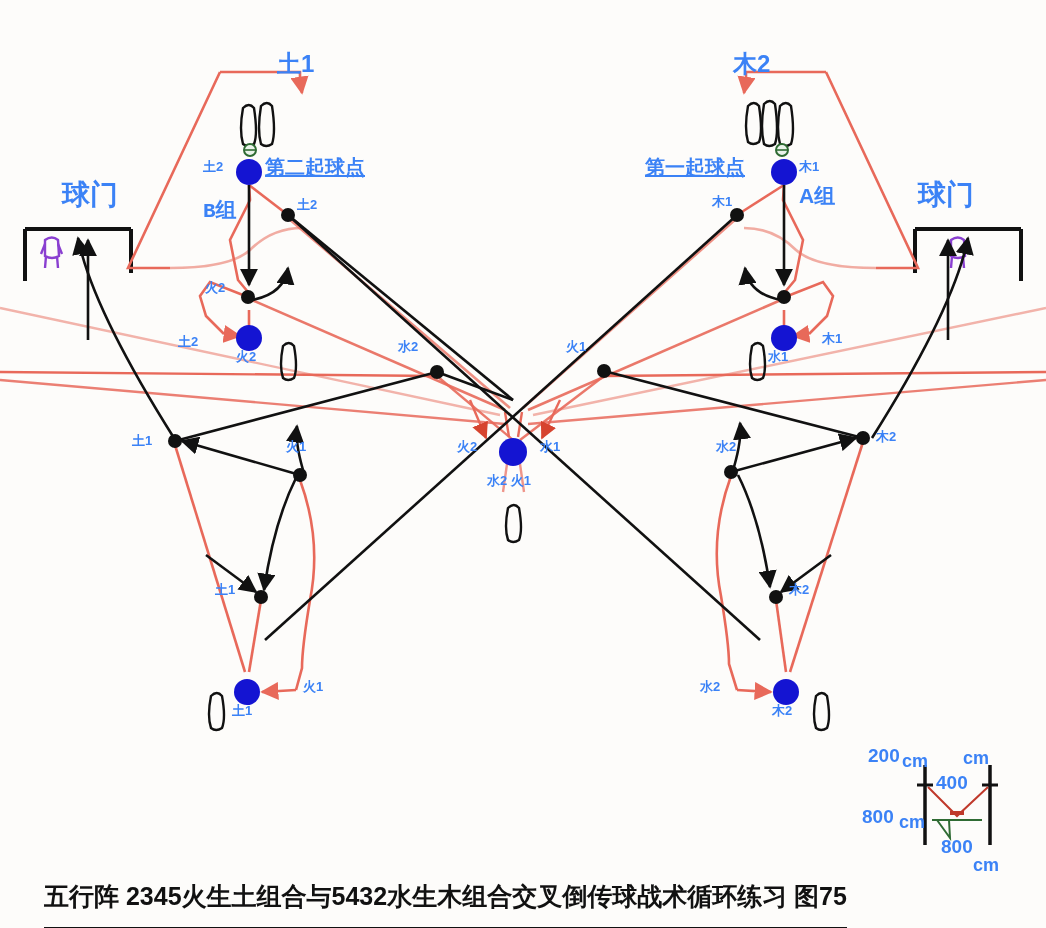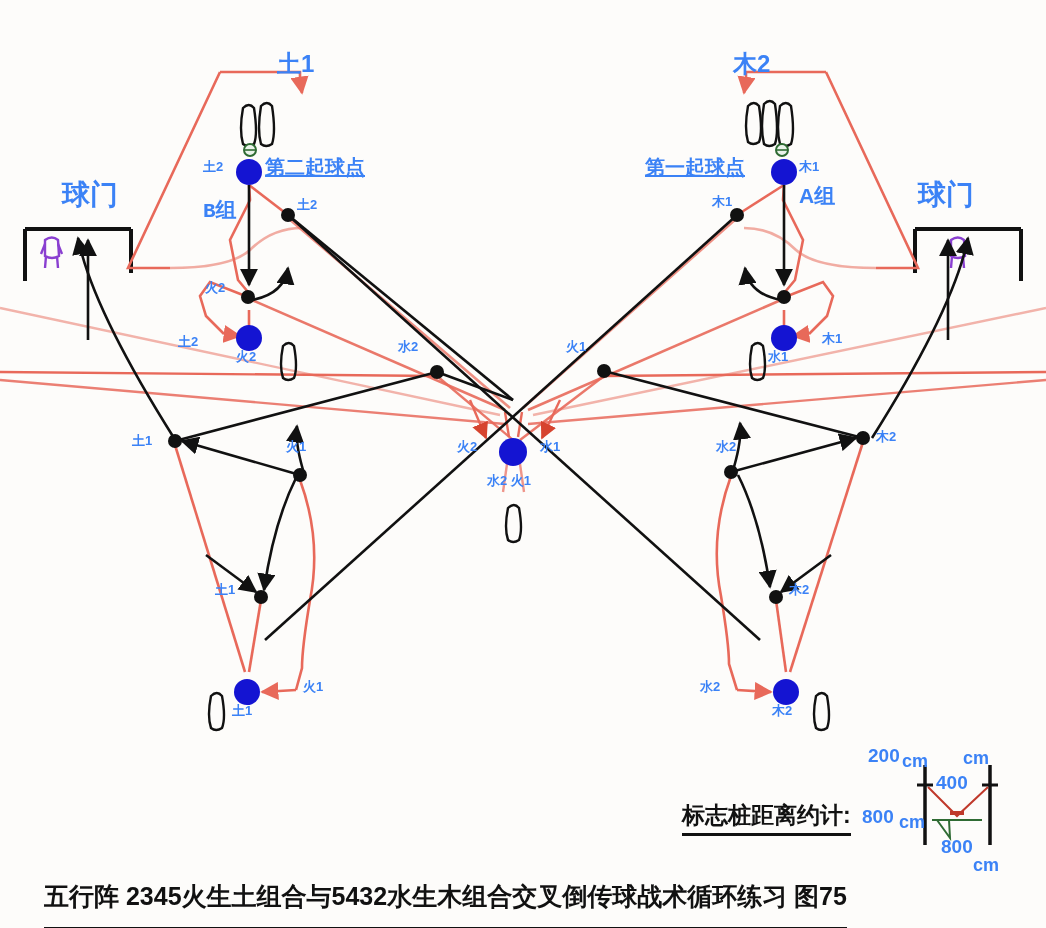--- a/index.html
+++ b/index.html
@@ -316,21 +316,20 @@
 
   <div class="lbl lbl-big" style="left:277px; top:52px;">土1</div>
   <div class="lbl lbl-big" style="left:733px; top:52px;">木2</div>
   <div class="lbl lbl-node" style="left:178px; top:335px;">土2</div>
   <div class="lbl lbl-node" style="left:822px; top:332px;">木1</div>
   <div class="lbl lbl-node" style="left:303px; top:680px;">火1</div>
   <div class="lbl lbl-node" style="left:700px; top:680px;">水2</div>
   <div class="lbl lbl-node" style="left:457px; top:440px;">火2</div>
   <div class="lbl lbl-node" style="left:540px; top:440px;">水1</div>
 
-  <div class="legend-title">标志桩距离约计:</div>
   <div class="lbl lbl-meas" style="left:868px; top:746px;">200</div>
   <div class="lbl lbl-meas-sm" style="left:902px; top:752px;">cm</div>
   <div class="lbl lbl-meas" style="left:862px; top:807px;">800</div>
   <div class="lbl lbl-meas-sm" style="left:899px; top:813px;">cm</div>
   <div class="lbl lbl-meas" style="left:936px; top:773px;">400</div>
   <div class="lbl lbl-meas-sm" style="left:963px; top:749px;">cm</div>
   <div class="lbl lbl-meas" style="left:941px; top:837px;">800</div>
   <div class="lbl lbl-meas-sm" style="left:973px; top:856px;">cm</div>
 
   <div class="caption">五行阵 2345火生土组合与5432水生木组合交叉倒传球战术循环练习 图75</div>

